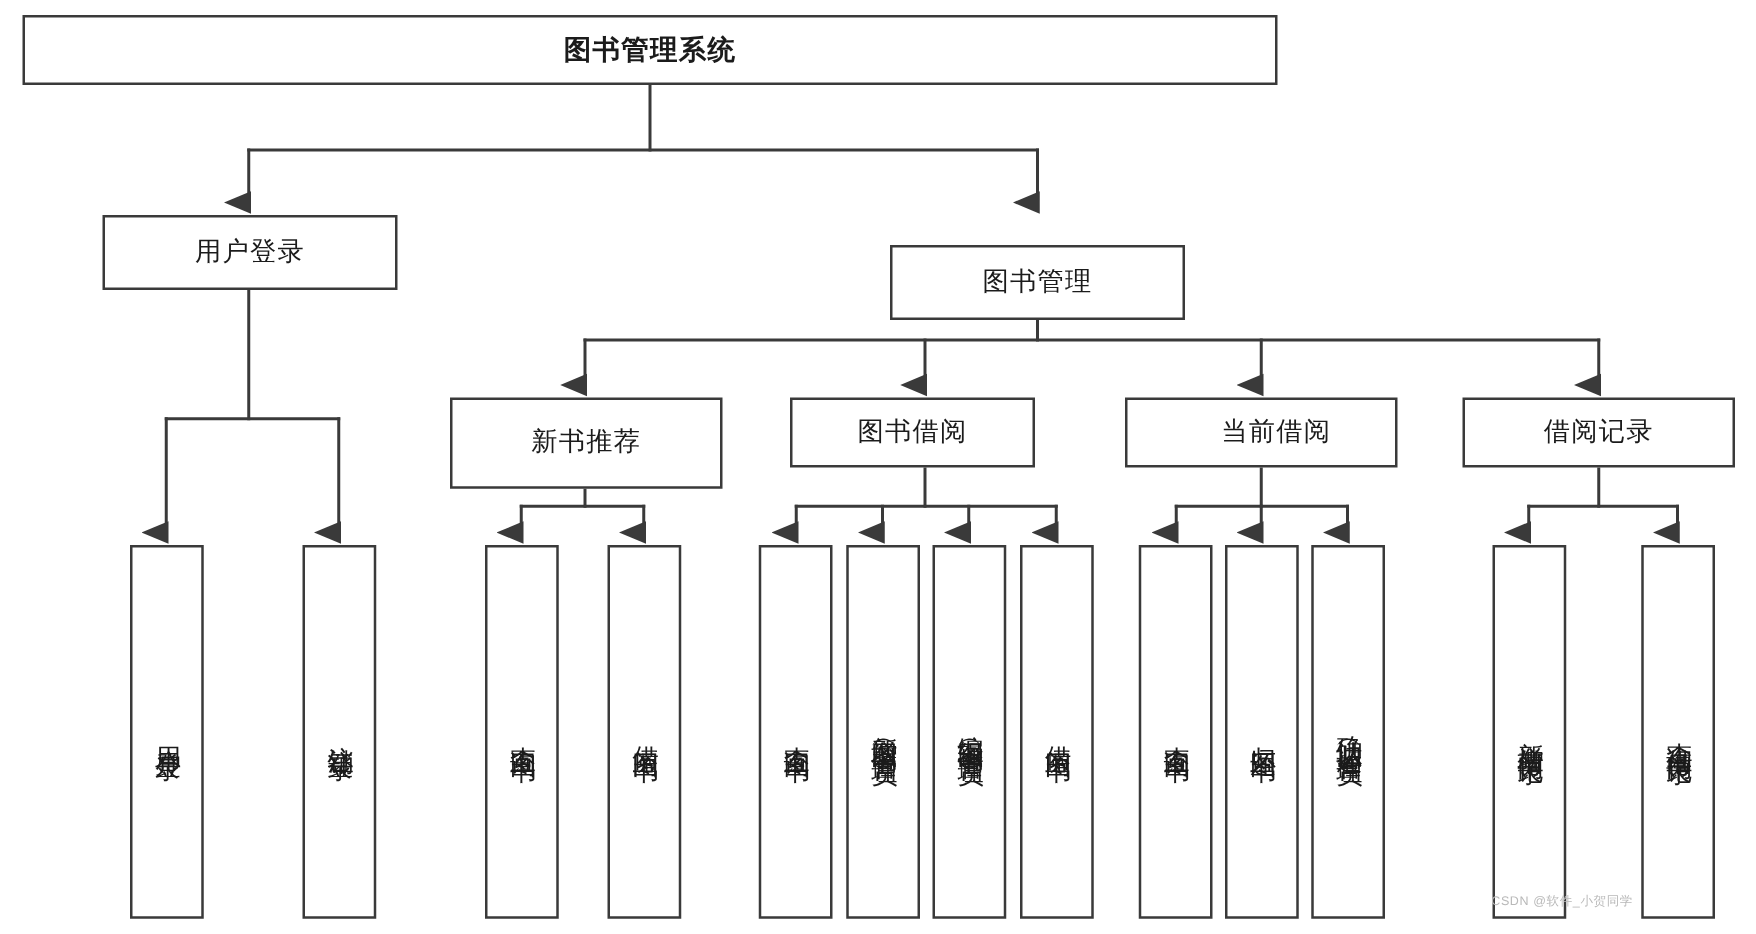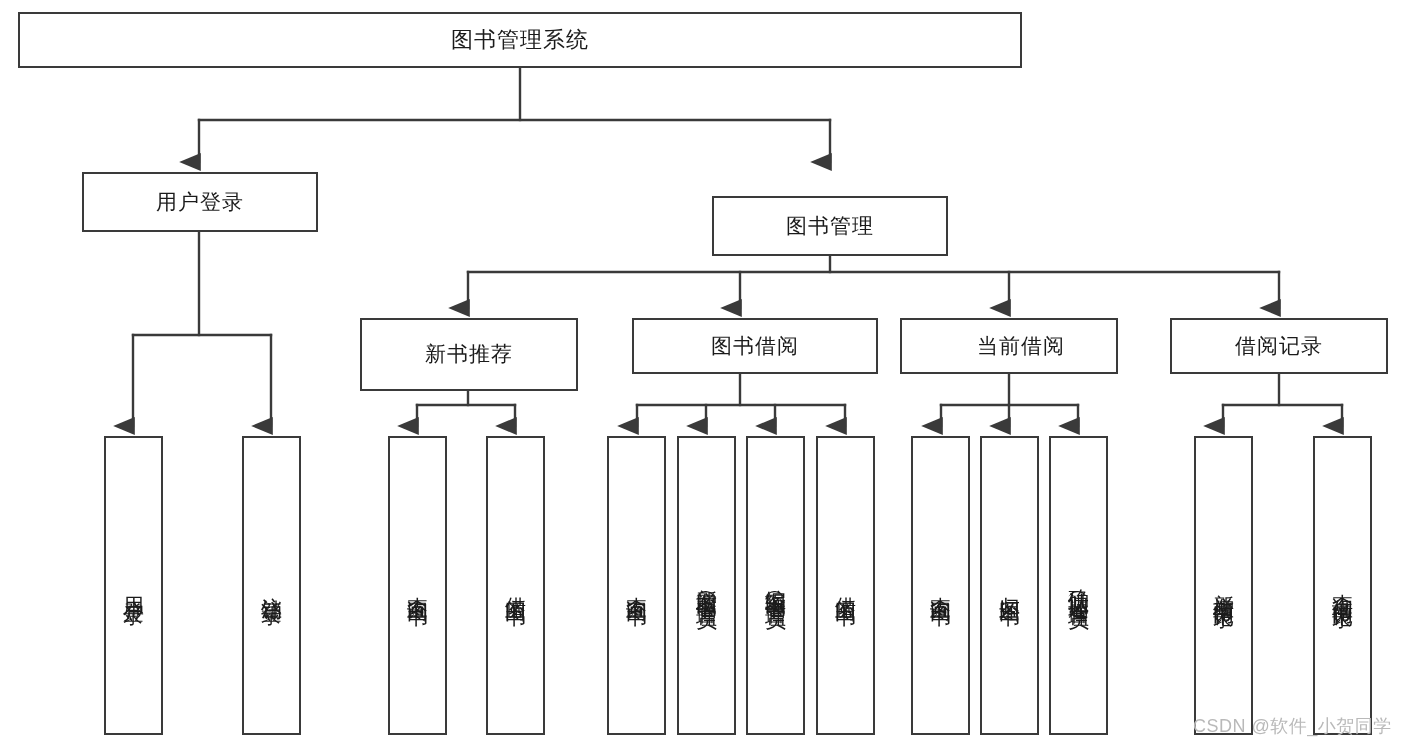--- a/index.html
+++ b/index.html
@@ -43,39 +43,40 @@
     white-space: pre;
   }
   
   .node.horiz .label {
     font-size: 21px;
     letter-spacing: 1px;
   }
   .node.root .label {
     font-size: 22px;
     letter-spacing: 1px;
+    font-weight: bold;
   }
   
   .node.vert {
     align-items: center;
     justify-content: center;
   }
   .node.vert .label {
     writing-mode: vertical-rl;
     text-orientation: upright;
     font-size: 21px;
     line-height: 1.05;
     letter-spacing: 3px;
     max-height: 262px;
   }
   .watermark {
     position: absolute;
     left: 1193px;
     top: 714px;
-    font-size: 18px;
+    font-size: 10px;
     color: #b9b9b9;
     letter-spacing: 0.5px;
     white-space: nowrap;
     font-family: "Liberation Sans", "DejaVu Sans", sans-serif;
   }
 </style>
 </head>
 <body>
 
 <div id="diagram-root">
@@ -140,21 +141,21 @@
   <div class="node horiz" style="left:82px; top:172px; width:236px; height:60px;">
     <span class="label">用户登录</span>
   </div>
   <div class="node horiz" style="left:712px; top:172px; width:236px; height:60px;margin-top:24px;">
     <span class="label">图书管理</span>
   </div>
 
   <div class="node horiz" style="left:360px; top:318px; width:218px; height:73px;">
     <span class="label">新书推荐</span>
   </div>
-  <div class="node horiz" style="left:632px; top:318px; width:246px; height:56px;">
+  <div class="node horiz" style="left:632px; top:318px; width:196px; height:56px;">
     <span class="label">图书借阅</span>
   </div>
   <div class="node horiz" style="left:900px; top:318px; width:218px; height:56px;padding-left:24px;">
     <span class="label">当前借阅</span>
   </div>
   <div class="node horiz" style="left:1170px; top:318px; width:218px; height:56px;">
     <span class="label">借阅记录</span>
   </div>
 
   <div class="node vert" style="left:104px; top:436px; width:59px; height:299px;">

